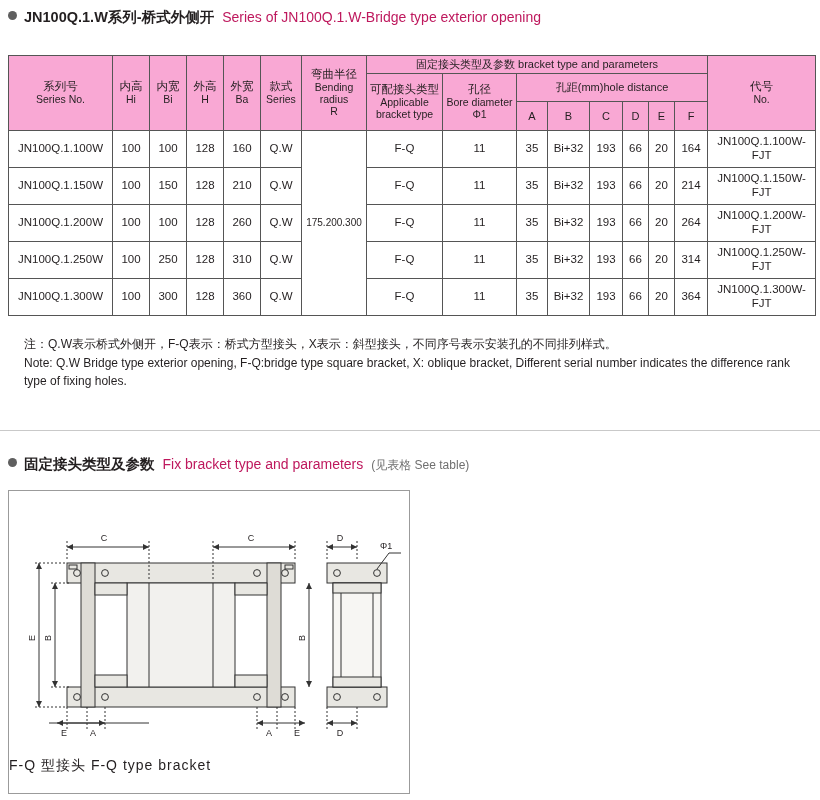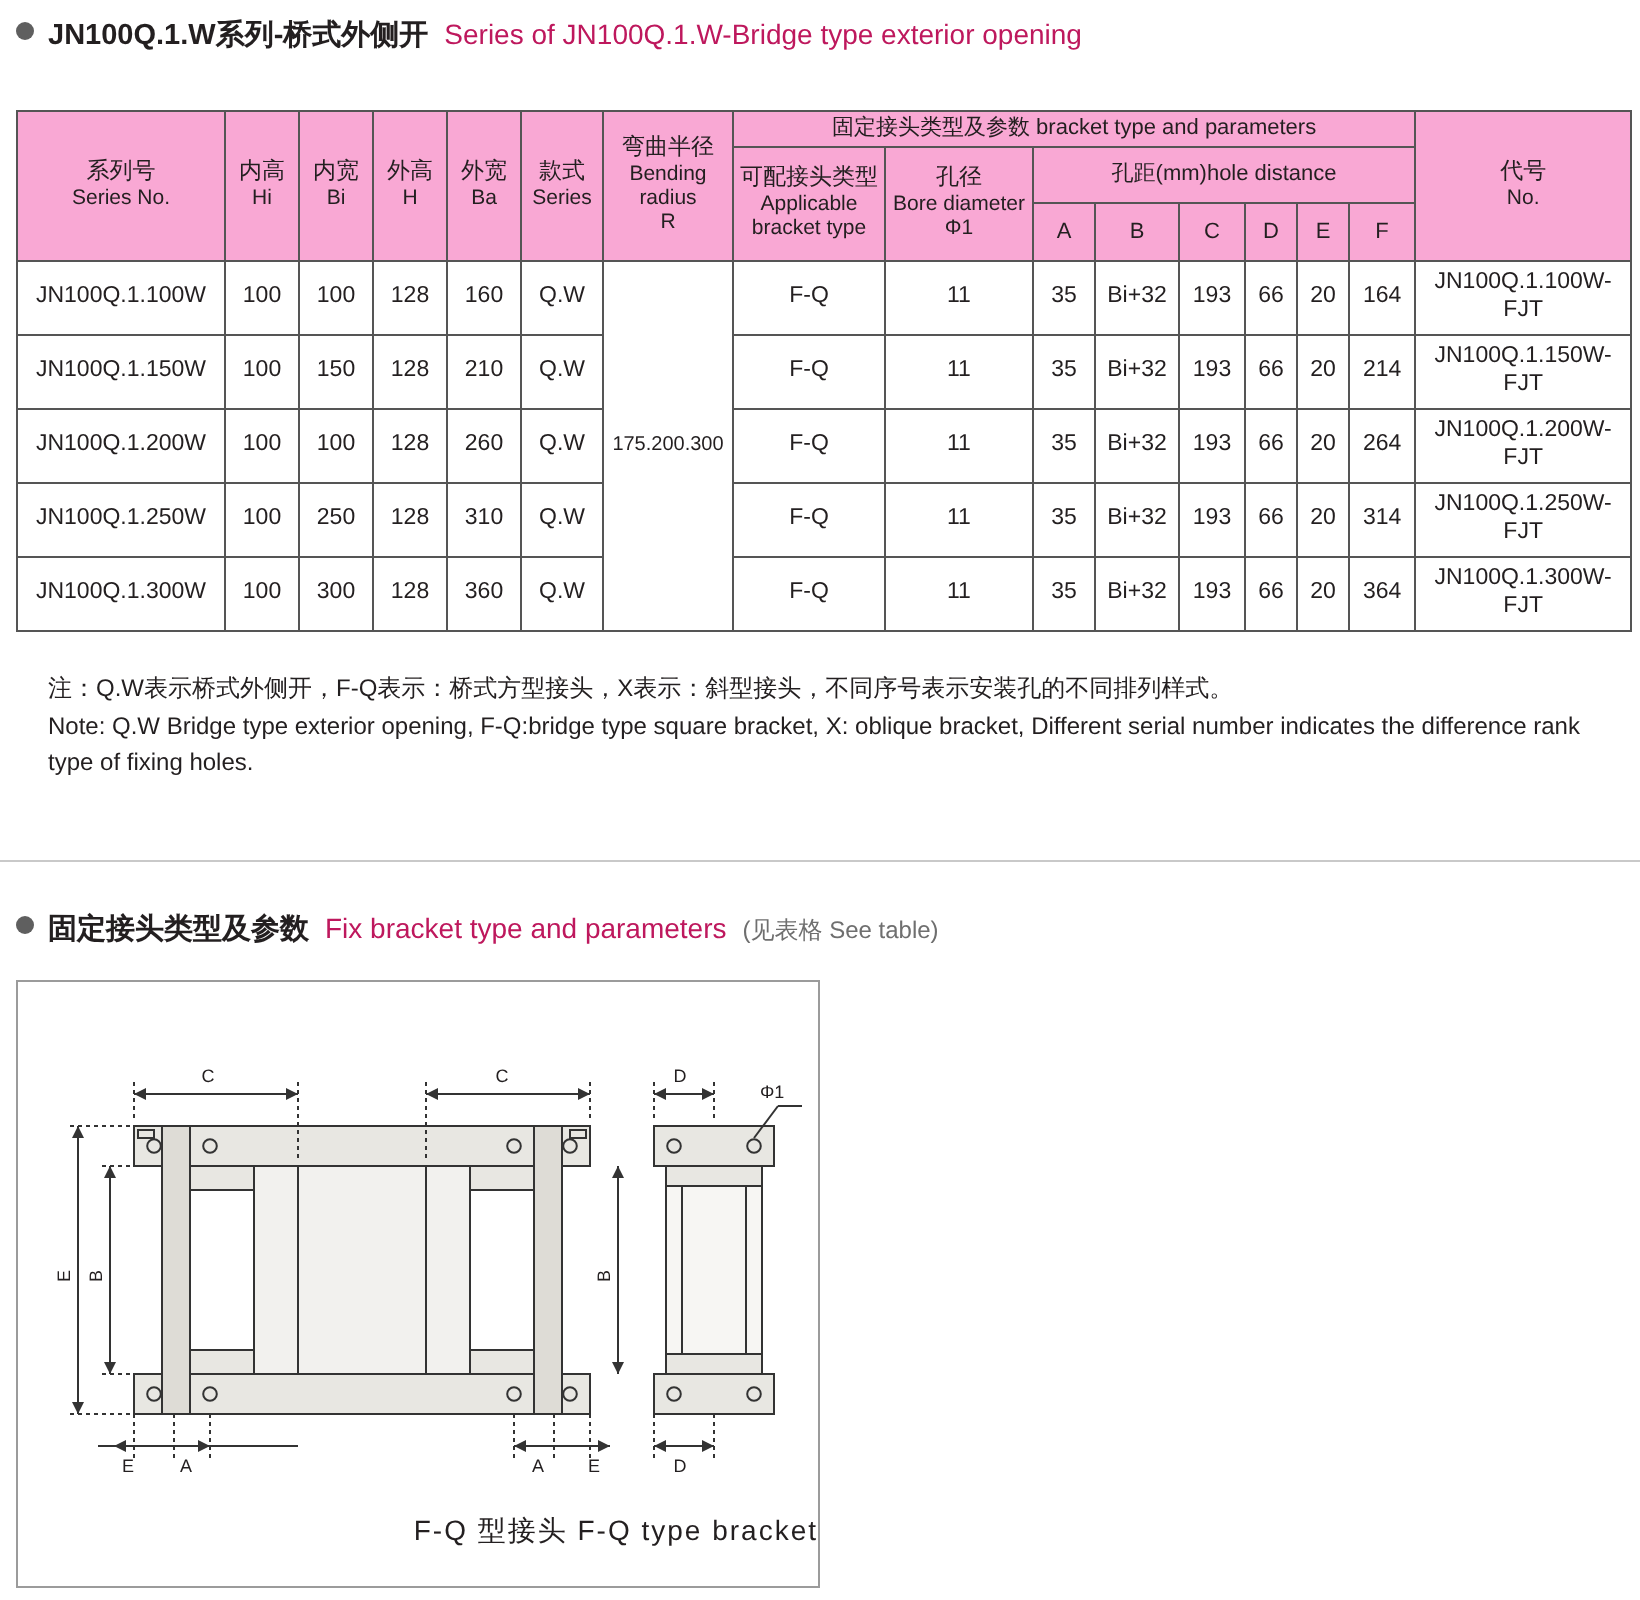--- a/index.html
+++ b/index.html
@@ -147,21 +147,21 @@
     height: 302px;
     border: 1px solid #9b9b9b;
     background: #ffffff;
     overflow: hidden;
   }
   .draw-caption {
     position: absolute;
     left: 0;
     right: 0;
     bottom: 18px;
-    text-align: right;
+    text-align: left;
     font-size: 14px;
     color: #231f20;
     letter-spacing: 1px;
   }
   svg.draw { position: absolute; left: 0; top: 0; }
 </style>
 </head>
 <body>
 
 <div class="page">

